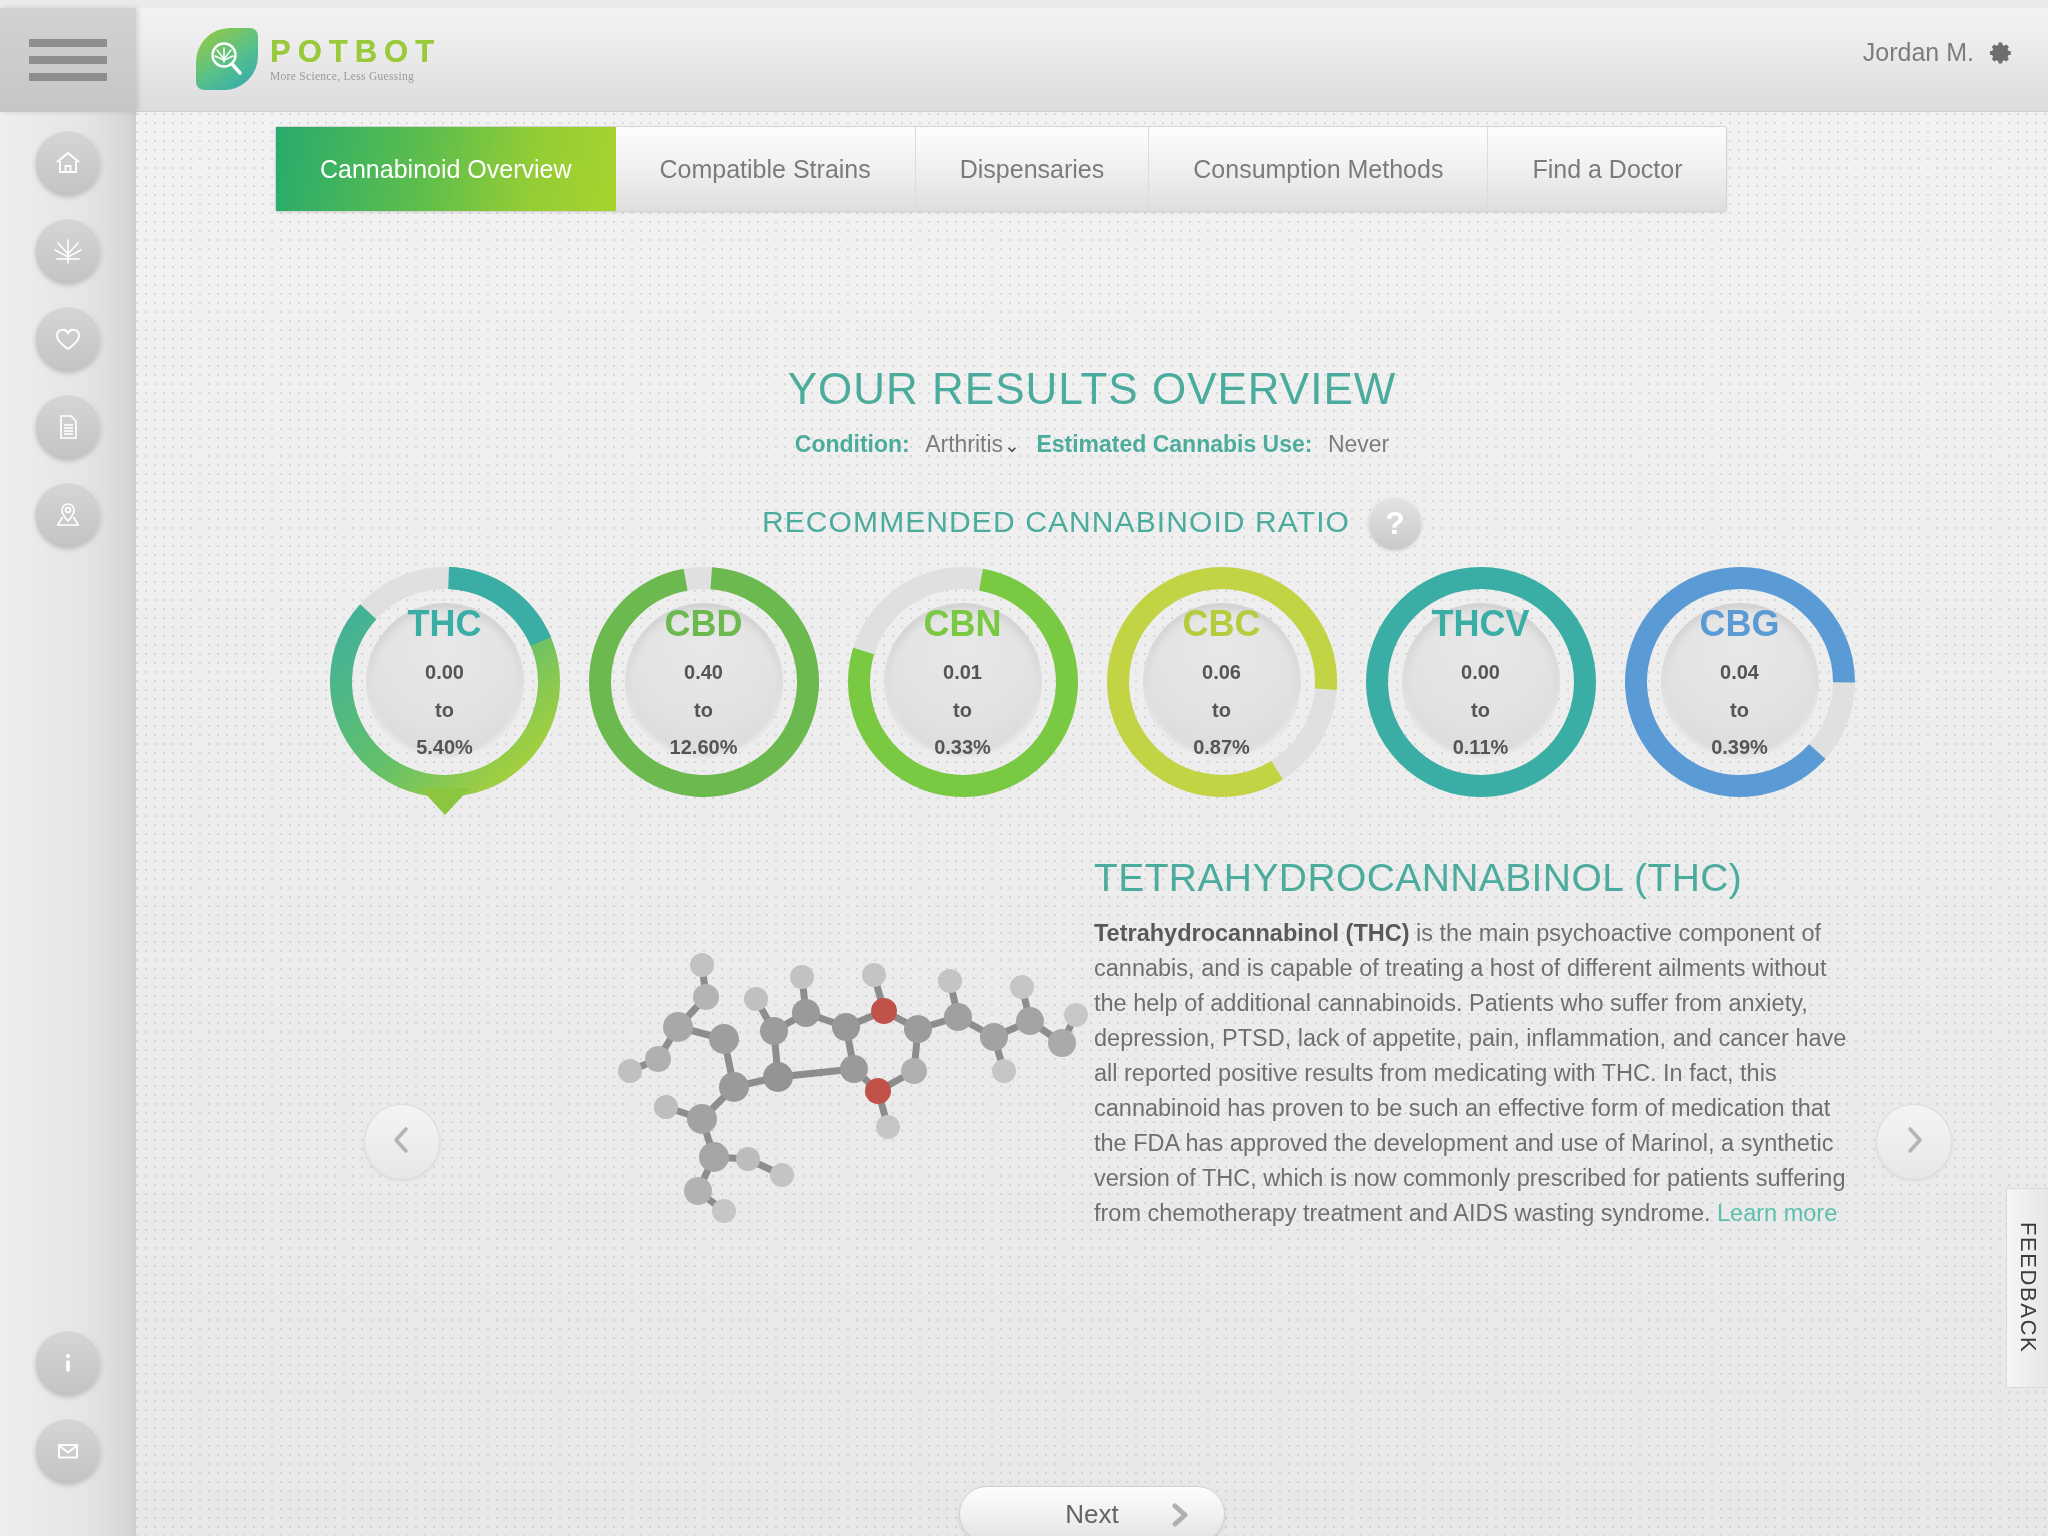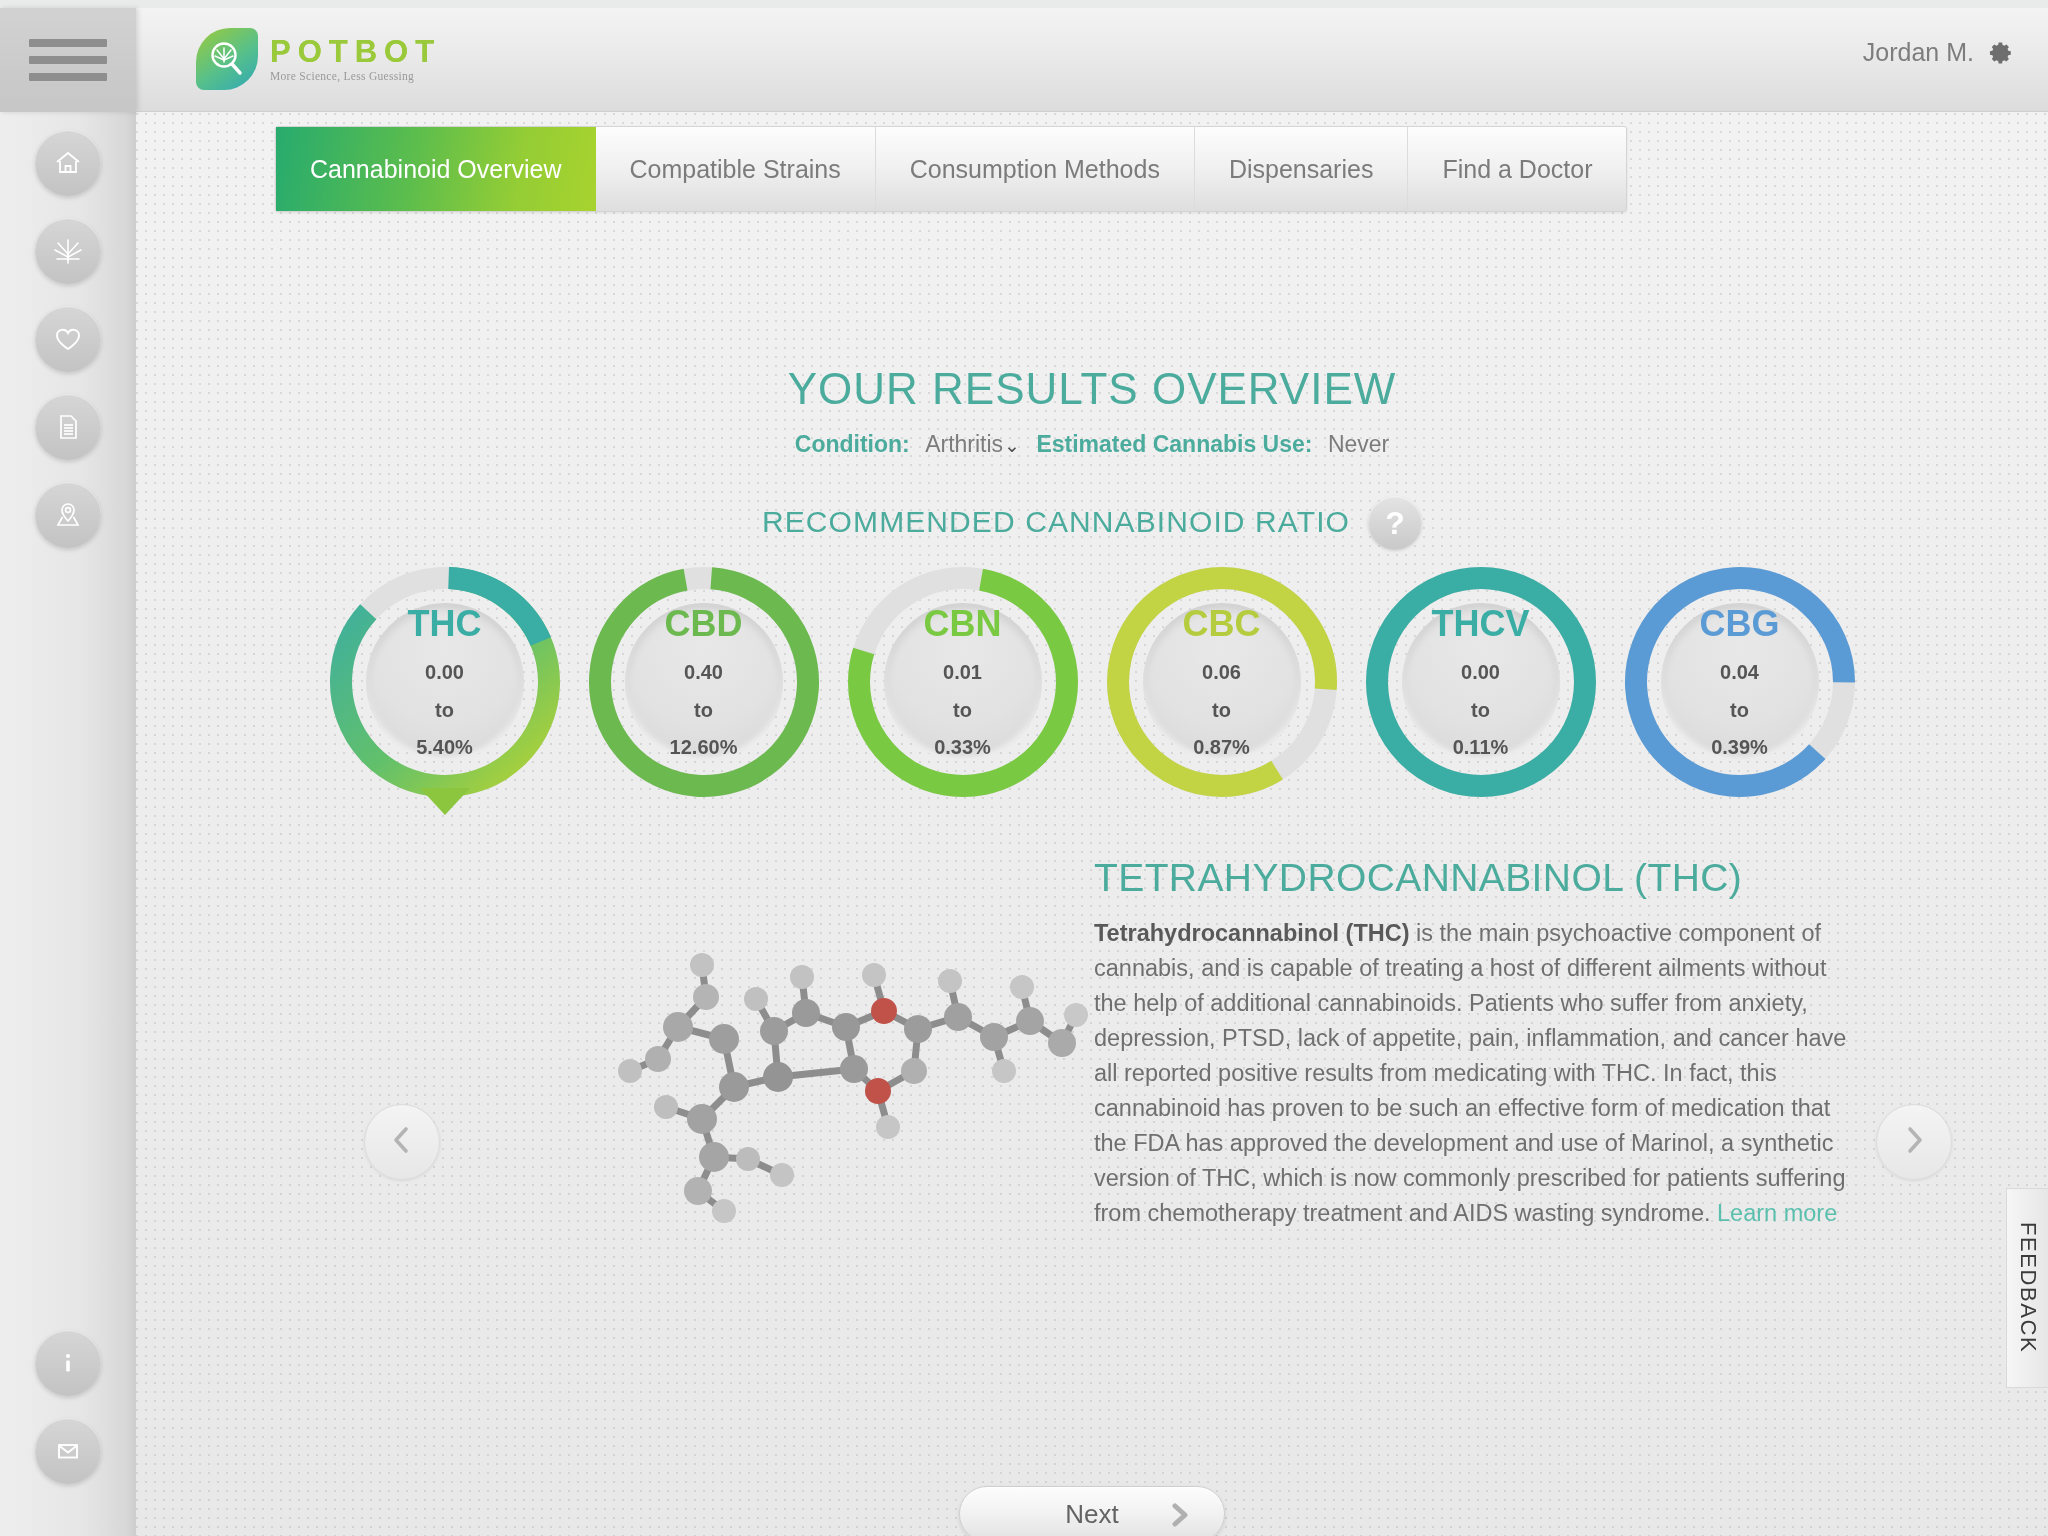--- a/index.html
+++ b/index.html
@@ -116,21 +116,21 @@
     top: 22px; left: 139px;
     display: flex;
     height: 86px;
     background: linear-gradient(to bottom, #fdfdfd 0%, #f0f0f0 50%, #dedede 100%);
     border: 1px solid #d4d4d4;
     border-radius: 3px;
     box-shadow: 0 1px 3px rgba(0,0,0,.08);
   }
   .tab {
     display: flex; align-items: center; justify-content: center;
-    padding: 0 34px;
+    padding: 0 44px;
     font-size: 25px;
     color: #7b7b7b;
     border-right: 1px solid #dcdcdc;
     position: relative;
     min-width: 0;
   }
   .tab:last-child { border-right: none; }
   .tab.active {
     background: linear-gradient(100deg, #27ab6e 0%, #5bbd4d 42%, #94cd35 75%, #a8d32e 100%);
     color: #ffffff;
@@ -408,22 +408,22 @@
       </span>
     </div>
   </div>
 </div>
 
 <div class="main">
 
   <div class="tabs">
     <div class="tab active">Cannabinoid Overview</div>
     <div class="tab">Compatible Strains</div>
+    <div class="tab">Dispensaries</div>
     <div class="tab">Consumption Methods</div>
-    <div class="tab">Dispensaries</div>
     <div class="tab">Find a Doctor</div>
   </div>
 
   <div class="results-title">YOUR RESULTS OVERVIEW</div>
 
   <div class="condition-row">
     <span class="cond-label">Condition:</span>
     <span class="cond-value">Arthritis</span><span class="cond-caret">⌄</span>
     <span class="cond-label">Estimated Cannabis Use:</span>
     <span class="cond-value">Never</span>

